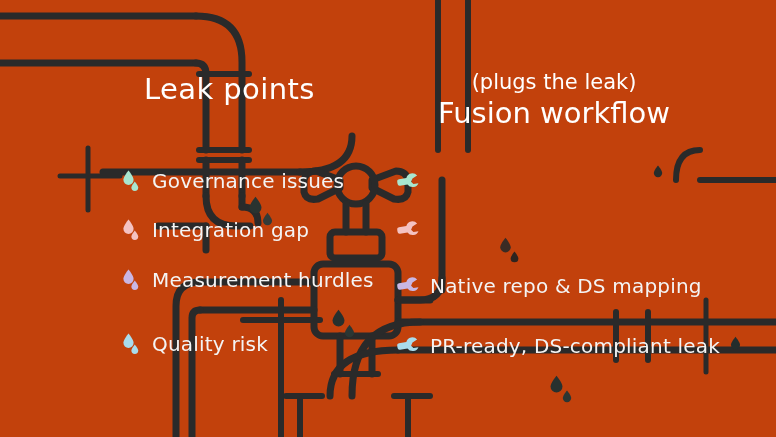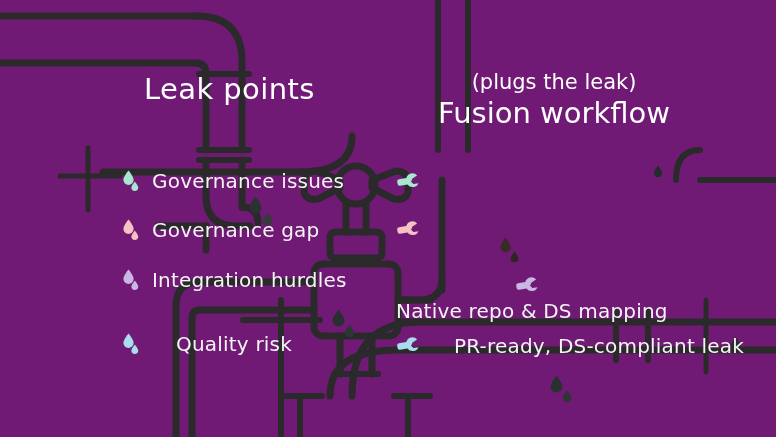--- a/index.html
+++ b/index.html
@@ -4,21 +4,21 @@
 <style>
   html, body {
     margin: 0;
     padding: 0;
     background: #000000;
   }
   #slide {
     position: relative;
     width: 776px;
     height: 437px;
-    background: #701a75;
+    background: #c2410c;
     overflow: hidden;
     font-family: "DejaVu Sans", sans-serif;
   }
   #pipes {
     position: absolute;
     left: 0; top: 0;
     width: 776px;
     height: 437px;
     pointer-events: none;
   }
@@ -87,25 +87,25 @@
     margin-right: 8px;
     flex: 0 0 26px;
     display: block;
   }
   .col-left .row { left: 118px; }
   .col-right .row { left: 396px; }
 
   .r0 { top: 168px; }
   .r1 { top: 217px; }
   .r2 { top: 267px; }
-  .r3 { top: 331px; gap: 24px; }
+  .r3 { top: 331px; }
 
   .col-right .r0 { top: 169px; }
   .col-right .r1 { top: 217px; }
-  .col-right .r2 { top: 273px; flex-direction: column; }
+  .col-right .r2 { top: 273px; }
   .col-right .r3 { top: 333px; }
 </style>
 </head>
 <body>
 
 <div id="slide">
 
   <svg id="pipes" viewBox="0 0 776 437" width="776" height="437" aria-hidden="true">
     <g fill="none" stroke="#2a2a2a" stroke-width="7" stroke-linecap="round" stroke-linejoin="round">
 
@@ -219,29 +219,29 @@
           <path d="M16.8 13.4 C16.8 13.4 13.4 17.5 13.4 19.6 a3.4 3.4 0 0 0 6.8 0 C20.2 17.5 16.8 13.4 16.8 13.4 Z" fill="#a8e6cf"></path>
         </svg>
         <span class="label">Governance issues</span>
       </div>
 
       <div class="row r1">
         <svg class="ico" viewBox="0 0 26 26">
           <path d="M10.5 2.5 C10.5 2.5 5.4 8.6 5.4 11.8 a5.1 5.1 0 0 0 10.2 0 C15.6 8.6 10.5 2.5 10.5 2.5 Z" fill="#f4c2c2"></path>
           <path d="M16.8 13.4 C16.8 13.4 13.4 17.5 13.4 19.6 a3.4 3.4 0 0 0 6.8 0 C20.2 17.5 16.8 13.4 16.8 13.4 Z" fill="#f4c2c2"></path>
         </svg>
-        <span class="label">Governance gap</span>
+        <span class="label">Integration gap</span>
       </div>
 
       <div class="row r2">
         <svg class="ico" viewBox="0 0 26 26">
           <path d="M10.5 2.5 C10.5 2.5 5.4 8.6 5.4 11.8 a5.1 5.1 0 0 0 10.2 0 C15.6 8.6 10.5 2.5 10.5 2.5 Z" fill="#c9b6e4"></path>
           <path d="M16.8 13.4 C16.8 13.4 13.4 17.5 13.4 19.6 a3.4 3.4 0 0 0 6.8 0 C20.2 17.5 16.8 13.4 16.8 13.4 Z" fill="#c9b6e4"></path>
         </svg>
-        <span class="label">Integration hurdles</span>
+        <span class="label">Measurement hurdles</span>
       </div>
 
       <div class="row r3">
         <svg class="ico" viewBox="0 0 26 26">
           <path d="M10.5 2.5 C10.5 2.5 5.4 8.6 5.4 11.8 a5.1 5.1 0 0 0 10.2 0 C15.6 8.6 10.5 2.5 10.5 2.5 Z" fill="#a9dced"></path>
           <path d="M16.8 13.4 C16.8 13.4 13.4 17.5 13.4 19.6 a3.4 3.4 0 0 0 6.8 0 C20.2 17.5 16.8 13.4 16.8 13.4 Z" fill="#a9dced"></path>
         </svg>
         <span class="label">Quality risk</span>
       </div>
     </div>

